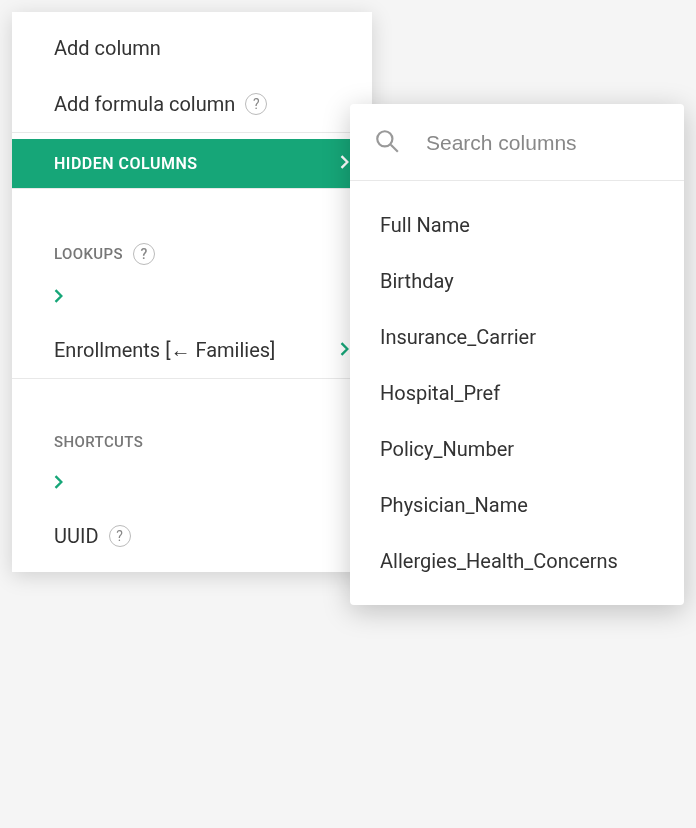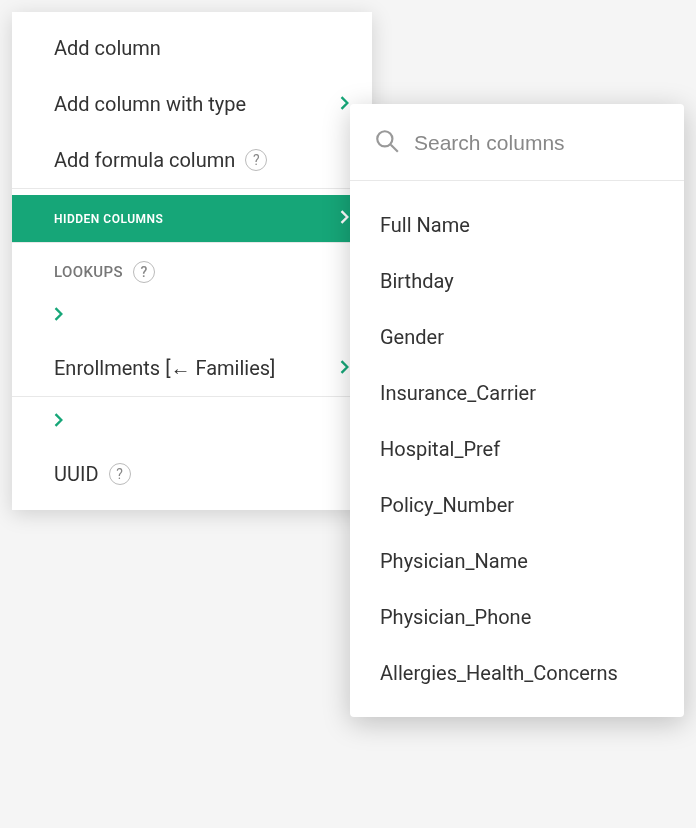--- a/index.html
+++ b/index.html
@@ -35,35 +35,36 @@
       align-items: center;
       gap: 10px;
     }
     .section-header-green {
       display: flex;
       align-items: center;
       justify-content: space-between;
       background: #16a678;
       color: white;
       padding: 15px 22px 15px 42px;
-      font-size: 12px;
+      font-size: 16px;
       font-weight: 600;
       letter-spacing: 0.5px;
       margin-top: 6px;
       cursor: pointer;
     }
     .section-header {
       display: flex;
       align-items: center;
       padding: 18px 22px 8px 42px;
       font-size: 15px;
       font-weight: 500;
       color: #777;
       letter-spacing: 0.4px;
       gap: 10px;
+      margin-top: 36px;
     }
     .divider {
       border-top: 1px solid #e8e8e8;
     }
     .chevron-green {
       color: #16a678;
       font-size: 14px;
       font-weight: bold;
     }
     .chevron-white {
@@ -88,21 +89,21 @@
       left: 350px;
       top: 104px;
       width: 334px;
       background: white;
       border-radius: 4px;
       box-shadow: 0 6px 28px rgba(0,0,0,0.22);
     }
     .search-row {
       display: flex;
       align-items: center;
-      gap: 14px;
+      gap: 26px;
       padding: 24px 24px 22px 24px;
       border-bottom: 1px solid #e8e8e8;
     }
     .search-icon svg {
       width: 26px;
       height: 26px;
       stroke: #999;
       stroke-width: 2;
       fill: none;
     }
@@ -130,30 +131,20 @@
 <body>
 
 <div class="main-menu">
 
   <div class="menu-item">
     <span class="menu-item-left">
       <span>Add column</span>
     </span>
   </div>
 
-  <div class="menu-item">
-    <span class="menu-item-left">
-      <span>Add column with type</span>
-    </span>
-    <span class="chevron-green">
-      <svg width="10" height="14" viewBox="0 0 8 12">
-          <path d="M1 1 L6 6 L1 11" stroke="#16a678" stroke-width="2" fill="none"></path>
-        </svg>
-    </span>
-  </div>
 
   <div class="menu-item">
     <span class="menu-item-left">
       <span>Add formula column</span>
       <span class="help-icon">?</span>
     </span>
   </div>
 
   <div class="divider"></div>
 
@@ -185,20 +176,23 @@
     <span>Enrollments [← Families]</span>
     <span class="chevron-green">
       <svg width="10" height="14" viewBox="0 0 8 12">
           <path d="M1 1 L6 6 L1 11" stroke="#16a678" stroke-width="2" fill="none"></path>
         </svg>
     </span>
   </div>
 
   <div class="divider"></div>
 
+  <div class="section-header">
+    <span>SHORTCUTS</span>
+  </div>
 
   <div class="menu-item">
     <span class="chevron-green">
       <svg width="10" height="14" viewBox="0 0 8 12">
           <path d="M1 1 L6 6 L1 11" stroke="#16a678" stroke-width="2" fill="none"></path>
         </svg>
     </span>
   </div>
 
 
@@ -218,21 +212,19 @@
       <svg viewBox="0 0 24 24">
           <circle cx="10" cy="10" r="7"></circle>
           <line x1="15.5" y1="15.5" x2="22" y2="22"></line>
         </svg>
     </span>
     <input type="text" class="search-input" placeholder="Search columns" style="">
   </div>
   <div class="column-list">
     <div class="column-item">Full Name</div>
     <div class="column-item">Birthday</div>
-    <div class="column-item">Gender</div>
     <div class="column-item">Insurance_Carrier</div>
     <div class="column-item">Hospital_Pref</div>
     <div class="column-item">Policy_Number</div>
     <div class="column-item">Physician_Name</div>
-    <div class="column-item">Physician_Phone</div>
     <div class="column-item">Allergies_Health_Concerns</div>
   </div>
 </div>
 
 </body></html>

